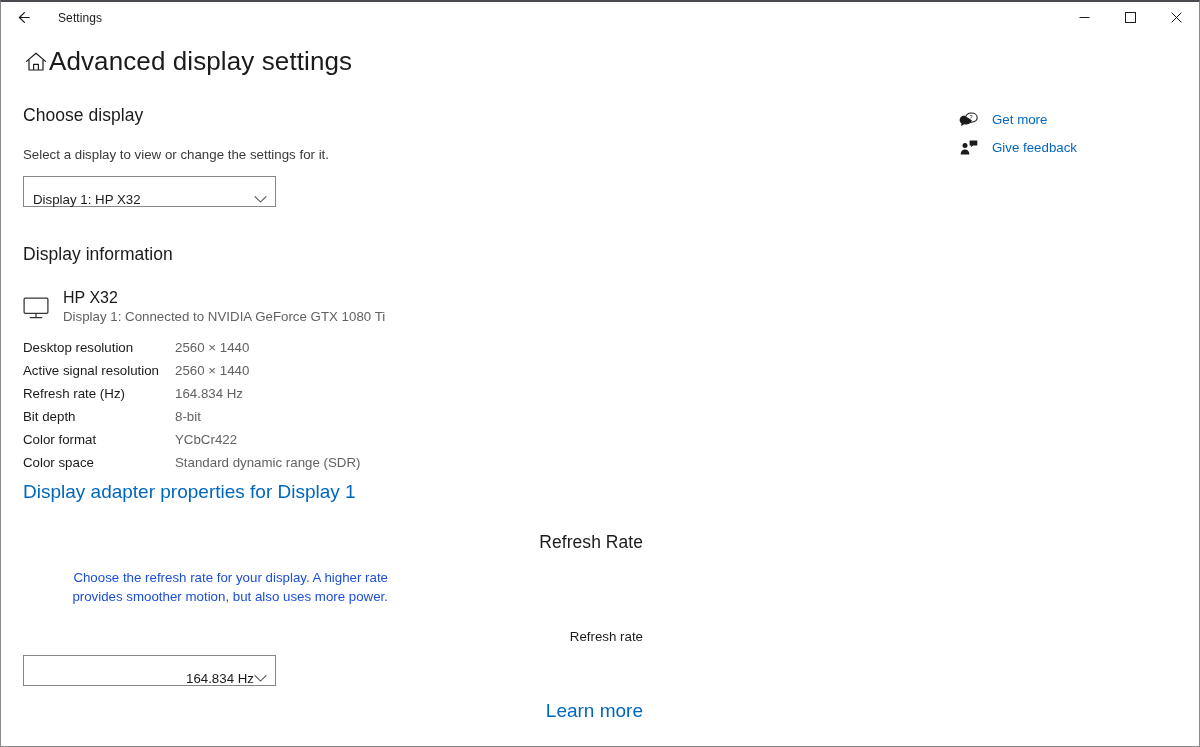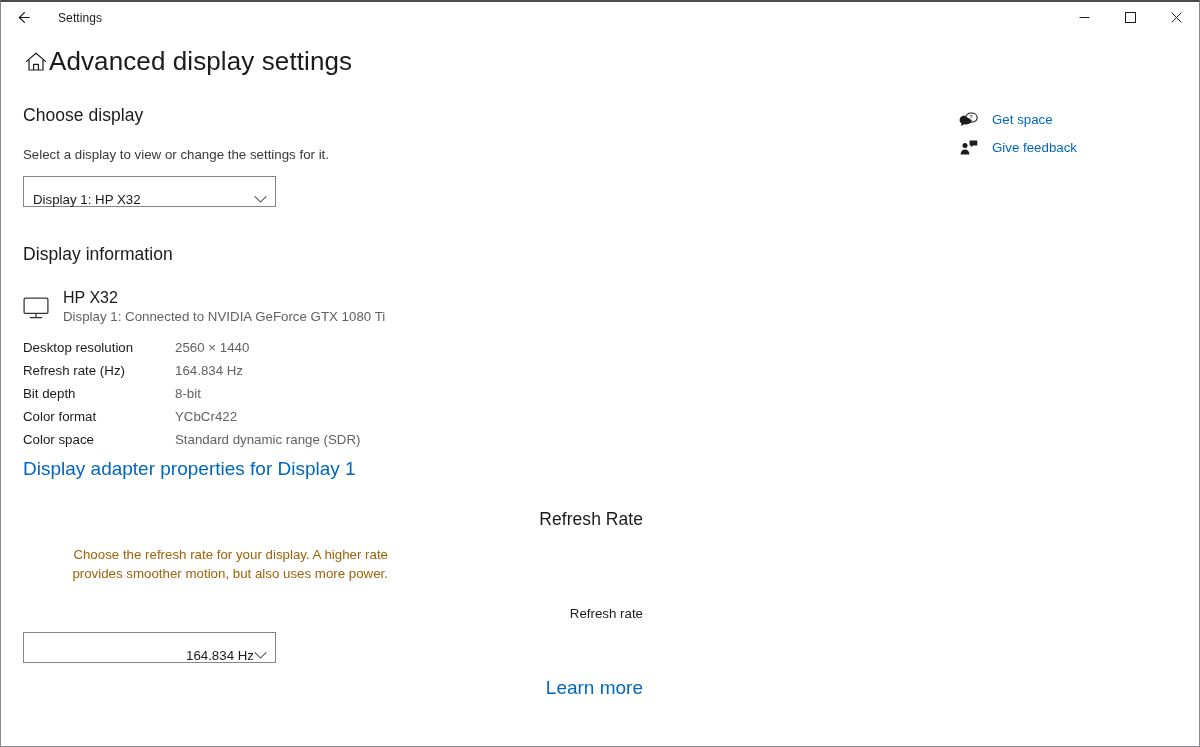--- a/index.html
+++ b/index.html
@@ -236,21 +236,21 @@
         <svg width="19" height="17" viewBox="0 0 19 17" fill="none">
           <path d="M12.4 2.0 C15.9 2.0 18.2 4.0 18.2 6.6 C18.2 9.2 15.9 11.2 12.4 11.2
                    C11.7 11.2 11.1 11.15 10.5 11.0 L7.6 12.6 L8.1 10.2
                    C7.0 9.3 6.6 8.0 6.6 6.6 C6.6 4.0 8.9 2.0 12.4 2.0 Z" fill="#ffffff" stroke="currentColor" stroke-width="1.1" stroke-linejoin="round"></path>
           <path d="M5.3 4.4 C2.3 4.8 0.6 6.7 0.6 8.9 C0.6 10.3 1.3 11.5 2.5 12.3
                    L2.0 15.0 L5.3 13.2 C5.9 13.35 6.6 13.4 7.2 13.4
                    C10.3 13.4 12.6 11.6 12.9 9.3" fill="currentColor"></path>
           <text x="12.0" y="8.3" font-family="Liberation Sans, sans-serif" font-size="5.4" fill="currentColor" text-anchor="middle">?</text>
         </svg>
       </span>
-      <span class="rail-label">Get space</span>
+      <span class="rail-label">Get more</span>
     </a>
 
     <a class="rail-link" href="#">
       <span class="rail-icon">
         <svg width="19" height="17" viewBox="0 0 19 17" fill="none">
           <circle cx="6.0" cy="6.4" r="2.5" fill="currentColor"></circle>
           <path d="M1.6 15.4 C1.6 12.2 3.6 10.5 6.0 10.5 C8.4 10.5 10.4 12.2 10.4 15.4 Z" fill="currentColor"></path>
           <path d="M10.6 1.4 H18.3 V6.4 H14.2 L11.7 8.2 L12.3 6.4 H10.6 Z" fill="currentColor"></path>
         </svg>
       </span>
@@ -288,20 +288,24 @@
         </div>
       </div>
 
       <table id="info-table" style="margin-top:9px;">
         <tbody>
           <tr>
             <td class="k">Desktop resolution</td>
             <td class="v">2560 × 1440</td>
           </tr>
           <tr>
+            <td class="k">Active signal resolution</td>
+            <td class="v">2560 × 1440</td>
+          </tr>
+          <tr>
             <td class="k">Refresh rate (Hz)</td>
             <td class="v">164.834 Hz</td>
           </tr>
           <tr>
             <td class="k">Bit depth</td>
             <td class="v">8-bit</td>
           </tr>
           <tr>
             <td class="k">Color format</td>
             <td class="v">YCbCr422</td>
@@ -311,21 +315,21 @@
             <td class="v">Standard dynamic range (SDR)</td>
           </tr>
         </tbody>
       </table>
 
       <a class="inline-link" href="#" style="display:inline-block;margin-top:7px;">Display adapter properties for Display 1</a>
     </div>
 
     <div style="margin-top:29px;text-align:right;">
       <div class="sect-head">Refresh Rate</div>
-      <div class="sect-desc" style="margin-top:15px;width:365px;color:#a16207;">Choose the refresh rate for your display. A higher rate provides smoother motion, but also uses more power.</div>
+      <div class="sect-desc" style="margin-top:15px;width:365px;color:#1d4ed8;">Choose the refresh rate for your display. A higher rate provides smoother motion, but also uses more power.</div>
 
       <div class="field-label" style="margin-top:23px;">Refresh rate</div>
 
       <div class="combo" style="margin-top:11px;">
         <span class="combo-value">164.834 Hz</span>
         <span class="combo-chevron">
           <svg width="13" height="9" viewBox="0 0 13 9" fill="none">
             <path d="M1 1.6 L6.5 7 L12 1.6" stroke="currentColor" stroke-width="1.05" stroke-linecap="round" stroke-linejoin="round"></path>
           </svg>
         </span>

